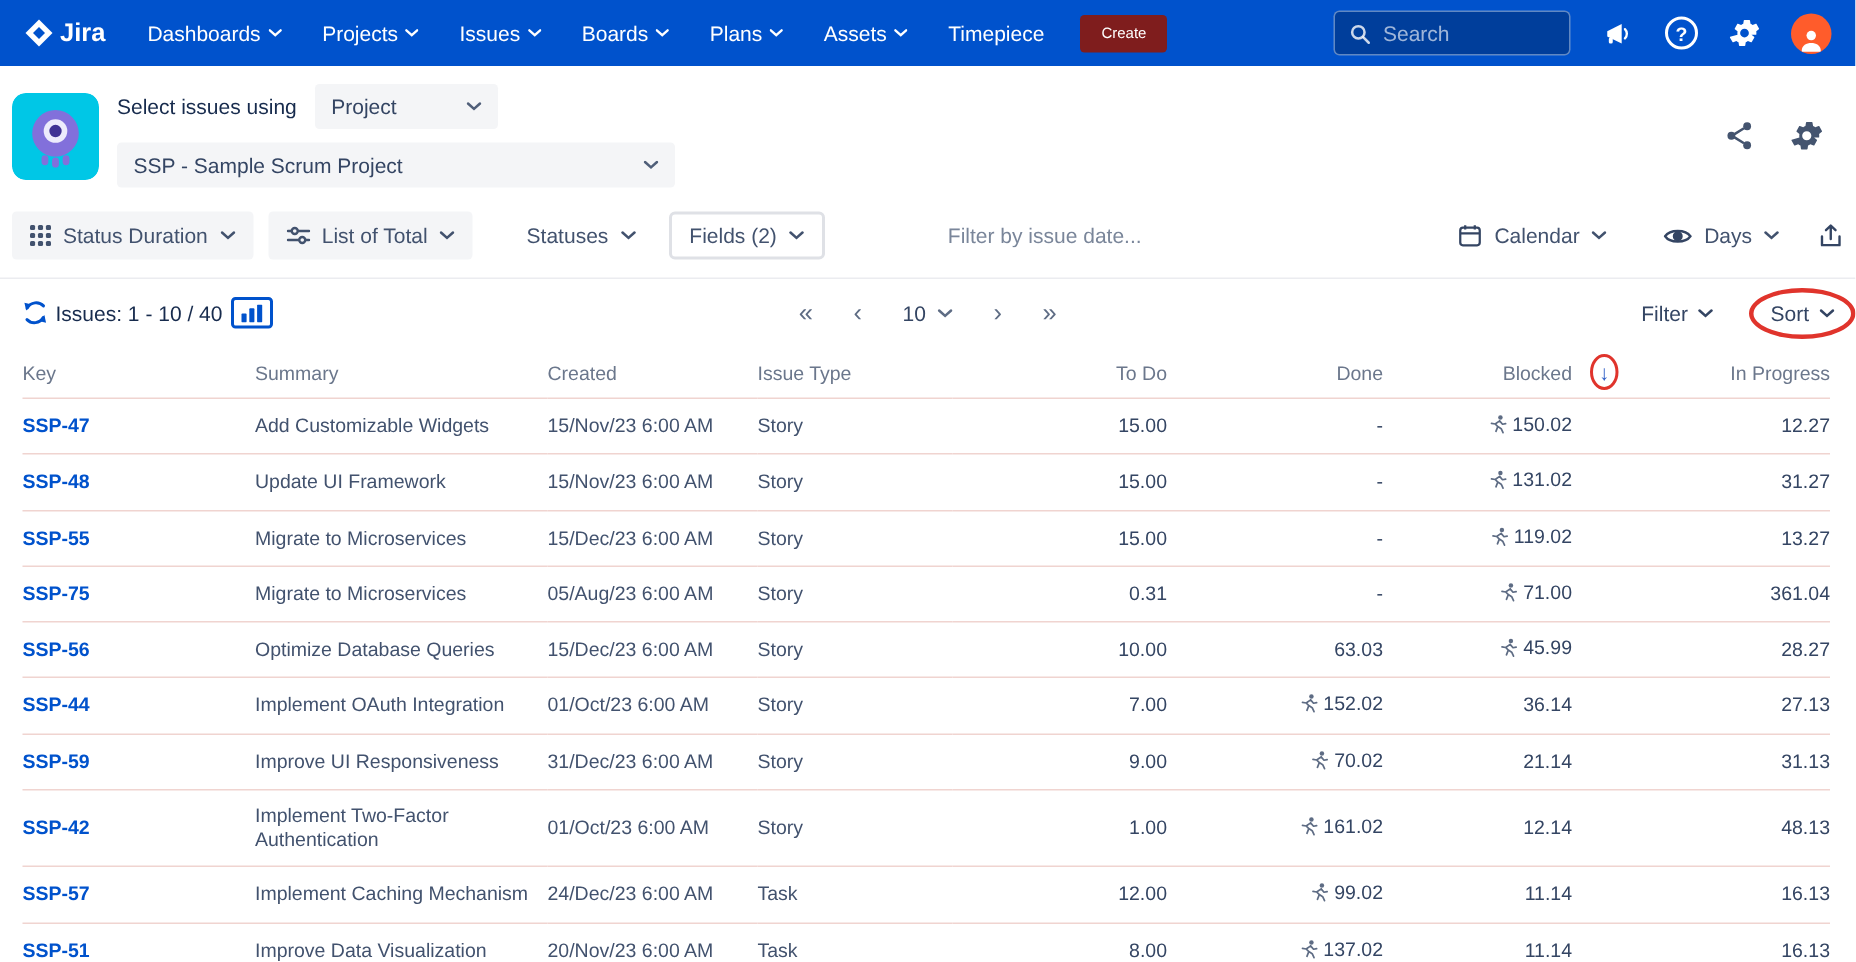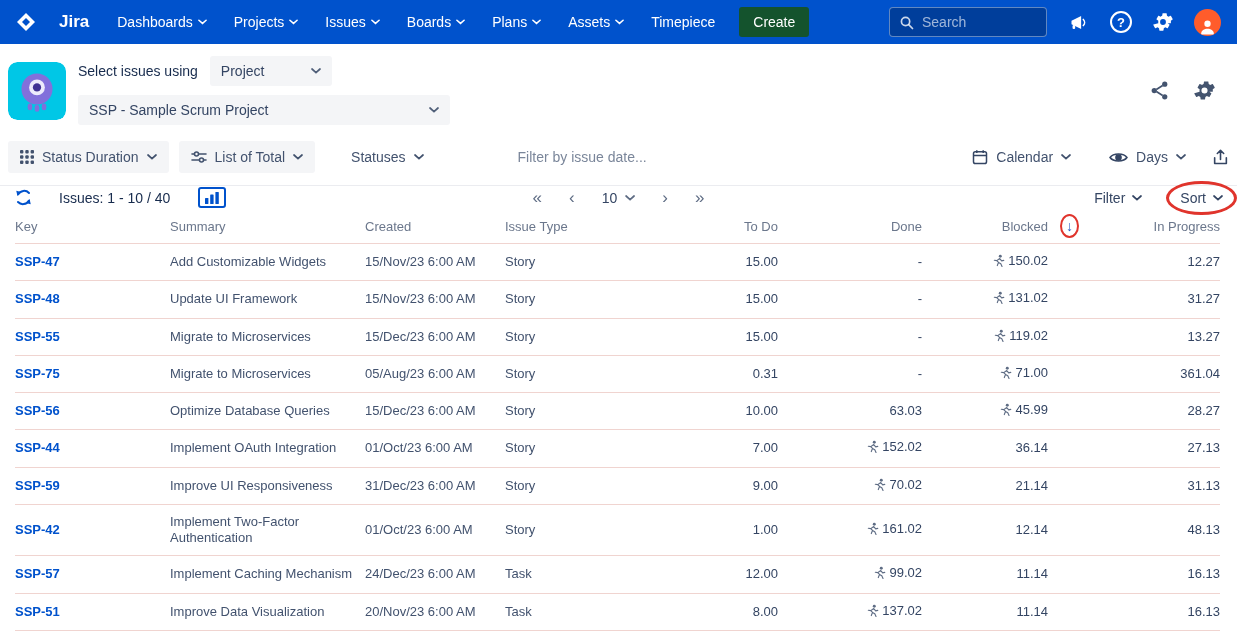--- a/index.html
+++ b/index.html
@@ -5,24 +5,24 @@
   * { box-sizing: border-box; margin: 0; padding: 0; }
   html,body { width:1237px; height:641px; overflow:hidden; }
   body {
     font-family: "Liberation Sans", "DejaVu Sans", sans-serif;
     background:#fff; color:#172B4D; display:flex; flex-direction:column;
   }
   .chev { flex:0 0 auto; }
 
   
   .navbar { height:44px; background:#0052CC; display:flex; align-items:center; padding:0 16px; color:#fff; flex:0 0 auto; }
-  .brand { display:flex; align-items:center; gap:23px; font-size:17px; font-weight:700; margin-right:28px; cursor:pointer; }
+  .brand { display:flex; align-items:center; gap:4px; font-size:17px; font-weight:700; margin-right:28px; cursor:pointer; }
   .nav-menu { display:flex; align-items:center; gap:27px; font-size:14px; font-weight:500; }
   .nav-item { display:flex; align-items:center; gap:5px; cursor:pointer; white-space:nowrap; }
-  .create-btn { margin-left:24px; background:#14532d; color:#fff; border:none; border-radius:3px; font-size:14px; font-weight:500; padding:7px 14px; cursor:pointer; font-family:inherit; }
+  .create-btn { margin-left:24px; background:#7f1d1d; color:#fff; border:none; border-radius:3px; font-size:10px; font-weight:500; padding:7px 14px; cursor:pointer; font-family:inherit; }
   .nav-right { margin-left:auto; display:flex; align-items:center; gap:21px; }
   .search-box { display:flex; align-items:center; gap:8px; height:30px; width:158px; padding:0 9px; border:1px solid rgba(255,255,255,0.38); background:rgba(0,0,0,0.24); border-radius:4px; }
   .search-box input { background:transparent; border:none; outline:none; color:#fff; font-size:14px; width:112px; font-family:inherit; }
   .search-box input::placeholder { color:rgba(255,255,255,0.62); }
   .nav-icon { display:flex; align-items:center; justify-content:center; cursor:pointer; }
   .help-circle { width:22px; height:22px; border:2px solid #fff; border-radius:50%; display:flex; align-items:center; justify-content:center; font-size:13px; font-weight:700; }
   .avatar { width:27px; height:27px; border-radius:50%; background:#FF5C2B; display:flex; align-items:flex-end; justify-content:center; overflow:hidden; cursor:pointer; }
 
   
   .app-header { display:flex; align-items:center; padding:12px 14px 10px 8px; gap:8px; flex:0 0 auto; }
@@ -40,21 +40,21 @@
   .toolbar { display:flex; align-items:center; padding:6px 8px 12px 8px; gap:10px; flex:0 0 auto; }
   .tb-btn { height:32px; display:inline-flex; align-items:center; gap:8px; padding:0 12px; border:none; border-radius:3px; background:#F4F5F7; color:#42526E; font-size:14px; font-weight:500; cursor:pointer; font-family:inherit; white-space:nowrap; }
   .tb-btn.plain { background:transparent; }
   .tb-btn.outlined { background:#fff; border:2px solid #DFE1E6; border-radius:4px; }
   .statuses-btn { margin-left:14px; }
   .date-input { margin-left:72px; border:none; outline:none; font-size:14px; color:#42526E; width:170px; font-family:inherit; background:transparent; }
   .date-input::placeholder { color:#7A869A; }
   .right-tools { margin-left:auto; display:flex; align-items:center; gap:14px; }
 
   
-  .list-bar { position:relative; display:flex; align-items:center; padding:1px 14px; gap:24px; border-top:1px solid #EBECF0; flex:0 0 auto; }
+  .list-bar { position:relative; display:flex; align-items:center; padding:12px 14px; gap:2px; border-top:1px solid #EBECF0; flex:0 0 auto; }
   .issues-count { font-size:14px; color:#172B4D; margin-left:2px; }
   .chart-btn { display:inline-flex; align-items:flex-end; border:2px solid #0052CC; border-radius:3px; padding:3px 4px 2px; cursor:pointer; background:#fff; margin-left:4px; }
   .pagination { position:absolute; left:50%; transform:translateX(-50%); display:flex; align-items:center; gap:27px; color:#5E6C84; font-size:16px; }
   .page-nav { cursor:pointer; font-size:17px; line-height:1; }
   .page-size { display:flex; align-items:center; gap:8px; font-size:14px; color:#344563; cursor:pointer; }
   .filter-sort { margin-left:auto; display:flex; align-items:center; gap:38px; }
   .fs-btn { display:flex; align-items:center; gap:7px; font-size:14px; font-weight:500; color:#344563; cursor:pointer; }
   .sort-wrap { position:relative; display:inline-flex; }
   .ring { position:absolute; border:3px solid #E0342C; border-radius:50%; pointer-events:none; }
   .ring-sort { inset:-9px -14px; }
@@ -224,20 +224,26 @@
       <circle cx="5.5" cy="4" r="2" fill="#F4F5F7"></circle>
         <circle cx="10.5" cy="10" r="2" fill="#F4F5F7"></circle>
     </svg>
     <span>List of Total</span>
     <svg class="chev" width="10" height="6" viewBox="0 0 10 6">
         <path d="M1 1l4 3.6L9 1" fill="none" stroke="#42526E" stroke-width="1.7" stroke-linecap="round"></path>
       </svg>
   </button>
   <button class="tb-btn plain statuses-btn">
     <span>Statuses</span>
+    <svg class="chev" width="10" height="6" viewBox="0 0 10 6">
+        <path d="M1 1l4 3.6L9 1" fill="none" stroke="#42526E" stroke-width="1.7" stroke-linecap="round"></path>
+      </svg>
+  </button>
+  <button class="tb-btn outlined">
+    <span>Fields (2)</span>
     <svg class="chev" width="10" height="6" viewBox="0 0 10 6">
         <path d="M1 1l4 3.6L9 1" fill="none" stroke="#42526E" stroke-width="1.7" stroke-linecap="round"></path>
       </svg>
   </button>
   <input class="date-input" placeholder="Filter by issue date..." style="">
   <div class="right-tools">
     <button class="tb-btn plain">
       <svg width="16" height="16" viewBox="0 0 16 16" fill="none" stroke="#344563" stroke-width="1.5">
         <rect x="1.5" y="2.8" width="13" height="11.7" rx="1.8"></rect>
         <path d="M1.5 6.6 H14.5 M4.8 1.2 V4 M11.2 1.2 V4"></path>

